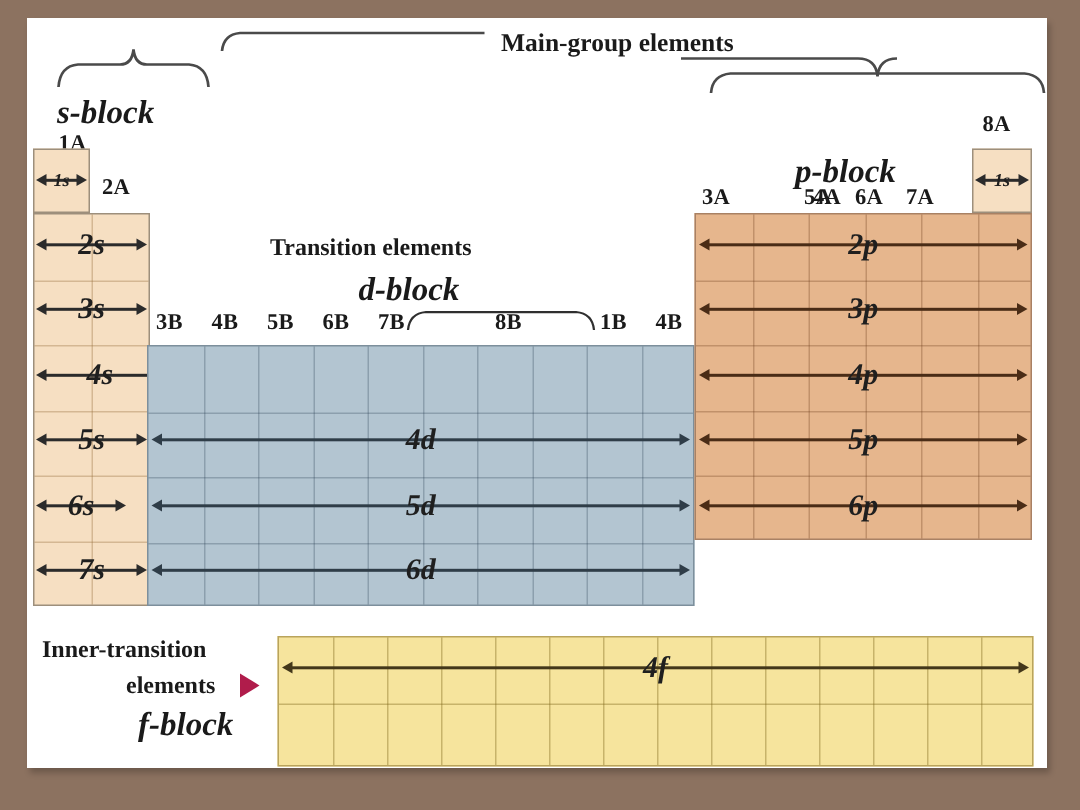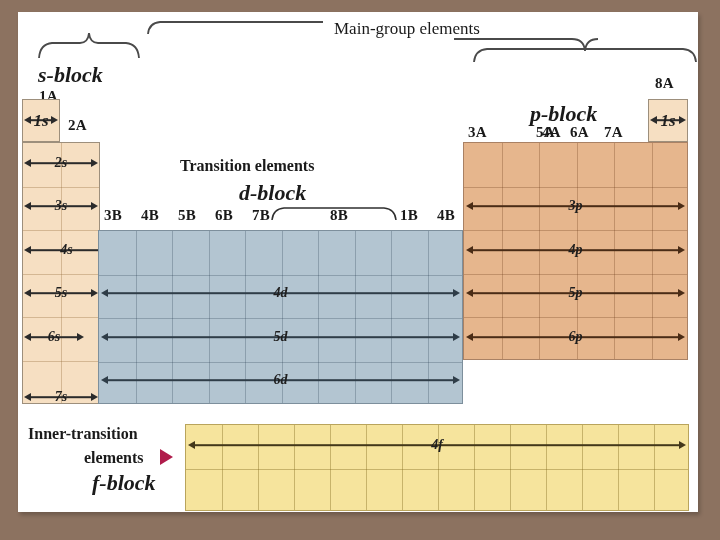--- a/index.html
+++ b/index.html
@@ -48,21 +48,21 @@
   }
   .blocklabel {
     font-family: "Liberation Serif", serif;
     font-size: 22px;
     font-weight: bold;
   }
   .blocklabel i { font-style: italic; font-weight: bold; }
 
   .maingroup {
     font-family: "Liberation Serif", serif;
-    font-weight: normal;
+    font-weight: bold;
     font-size: 17px;
     text-align: center;
   }
   .translabel {
     font-family: "Liberation Serif", serif;
     font-weight: bold;
     font-size: 16px;
     text-align: center;
   }
   .innerlabel {
@@ -121,26 +121,26 @@
   .arrowrow .head.right { border-left: 7px solid #2b2b2b; right: 0; }
   .arrowrow .otxt {
     position: absolute;
     top: 50%;
     left: 50%;
     transform: translate(-50%, -50%);
     background: transparent;
     padding: 0 4px;
     font-family: "Liberation Serif", serif;
     font-style: italic;
-    font-size: 14px;
+    font-size: 20px;
     font-weight: bold;
     color: #1f1f1f;
     line-height: 1;
   }
-  .arrowrow .otxt.small { font-size: 17px; padding: 0 1px; font-family: Liberation Serif, serif; }
+  .arrowrow .otxt.small { font-size: 12px; padding: 0 1px; font-family: Liberation Serif, serif; }
 
   
   .arrowrow.onblue .shaft { background: #2f3d48; }
   .arrowrow.onblue .head.left  { border-right-color: #2f3d48; }
   .arrowrow.onblue .head.right { border-left-color: #2f3d48; }
   .arrowrow.onorange .shaft { background: #4a2c16; }
   .arrowrow.onorange .head.left  { border-right-color: #4a2c16; }
   .arrowrow.onorange .head.right { border-left-color: #4a2c16; }
   .arrowrow.onyellow .shaft { background: #43371a; }
   .arrowrow.onyellow .head.left  { border-right-color: #43371a; }
@@ -226,21 +226,21 @@
       <span class="shaft" style="left:5px; right:5px;"></span>
       <span class="head right"></span>
       <span class="otxt">5s</span>
     </div>
     <div class="arrowrow" style="left:6px; top:316px; width:60px;">
       <span class="head left"></span>
       <span class="shaft" style="left:5px; right:5px;"></span>
       <span class="head right"></span>
       <span class="otxt">6s</span>
     </div>
-    <div class="arrowrow" style="left:6px; top:376px; width:74px;">
+    <div class="arrowrow" style="left:6px; top:359px; width:74px;">
       <span class="head left"></span>
       <span class="shaft" style="left:5px; right:5px;"></span>
       <span class="head right"></span>
       <span class="otxt">7s</span>
     </div>
 
     <div class="lbl translabel" style="left:162px; top:146px;">Transition elements</div>
     <div class="lbl blocklabel" style="left:221px; top:170px;"><i>d-block</i></div>
 
     <div class="lbl grouphdr" style="left:86px; top:196px;">3B</div>
@@ -310,20 +310,26 @@
       <div class="vline" style="left:75px;"></div>
       <div class="vline" style="left:112.5px;"></div>
       <div class="vline" style="left:150px;"></div>
       <div class="vline" style="left:187.5px;"></div>
       <div class="hline" style="top:43.5px;"></div>
       <div class="hline" style="top:87px;"></div>
       <div class="hline" style="top:130.5px;"></div>
       <div class="hline" style="top:174px;"></div>
     </div>
 
+    <div class="arrowrow onorange" style="left:448px; top:142px; width:219px;">
+      <span class="head left"></span>
+      <span class="shaft" style="left:5px; right:5px;"></span>
+      <span class="head right"></span>
+      <span class="otxt">2p</span>
+    </div>
     <div class="arrowrow onorange" style="left:448px; top:185px; width:219px;">
       <span class="head left"></span>
       <span class="shaft" style="left:5px; right:5px;"></span>
       <span class="head right"></span>
       <span class="otxt">3p</span>
     </div>
     <div class="arrowrow onorange" style="left:448px; top:229px; width:219px;">
       <span class="head left"></span>
       <span class="shaft" style="left:5px; right:5px;"></span>
       <span class="head right"></span>

